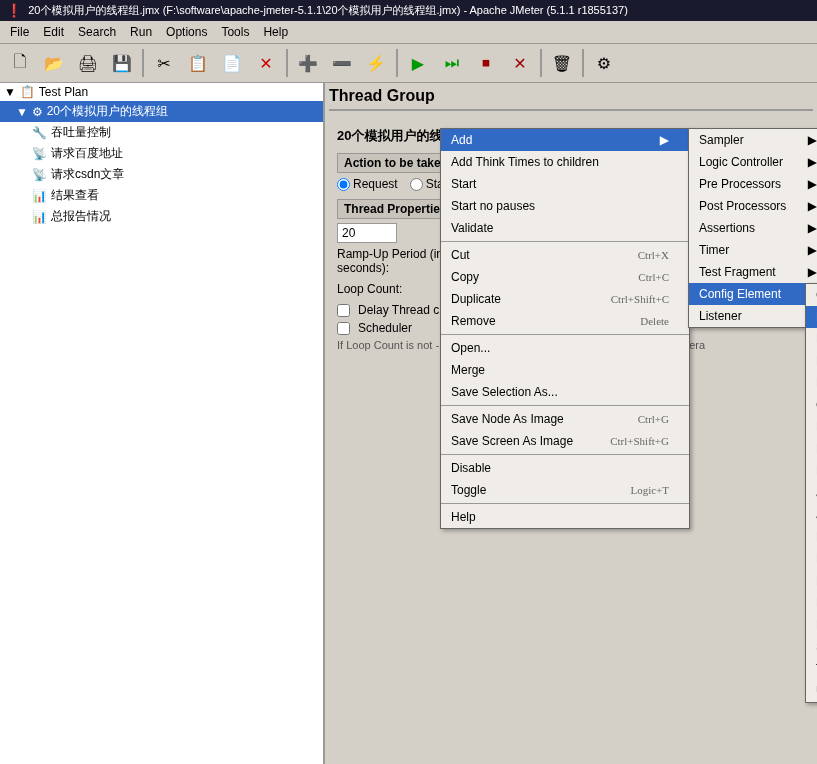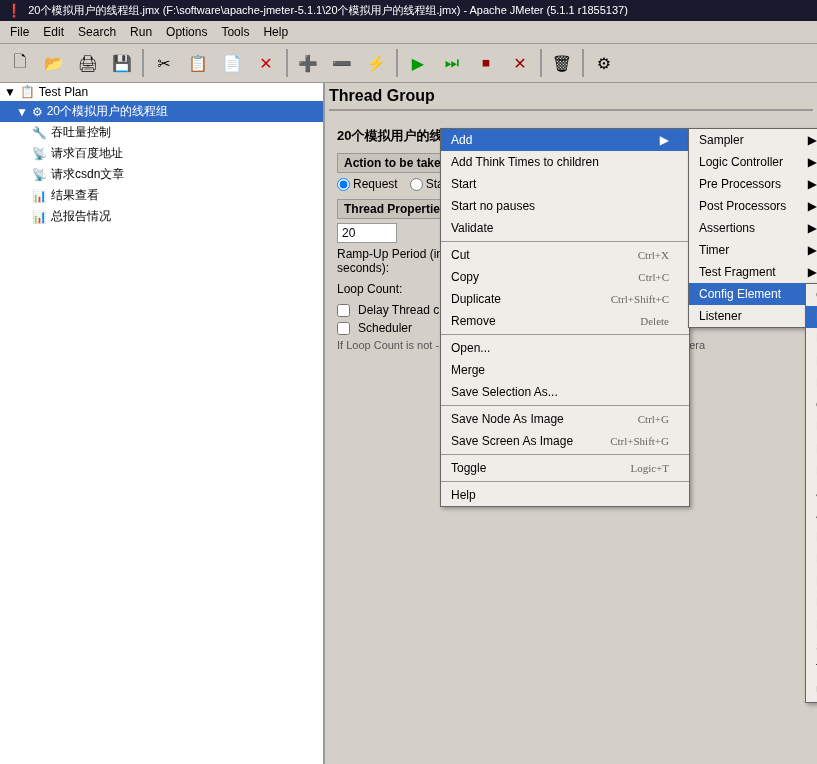--- a/index.html
+++ b/index.html
@@ -343,20 +343,23 @@
       <div class="ctx-item">
         <span>Save Node As Image</span>
         <span class="shortcut">Ctrl+G</span>
       </div>
       <div class="ctx-item">
         <span>Save Screen As Image</span>
         <span class="shortcut">Ctrl+Shift+G</span>
       </div>
       <div class="ctx-separator"></div>
       <div class="ctx-item">
+        <span>Disable</span>
+      </div>
+      <div class="ctx-item">
         <span>Toggle</span>
         <span class="shortcut">Logic+T</span>
       </div>
       <div class="ctx-separator"></div>
       <div class="ctx-item">
         <span>Help</span>
       </div>
     </div>
 
     <div class="submenu-l2">

